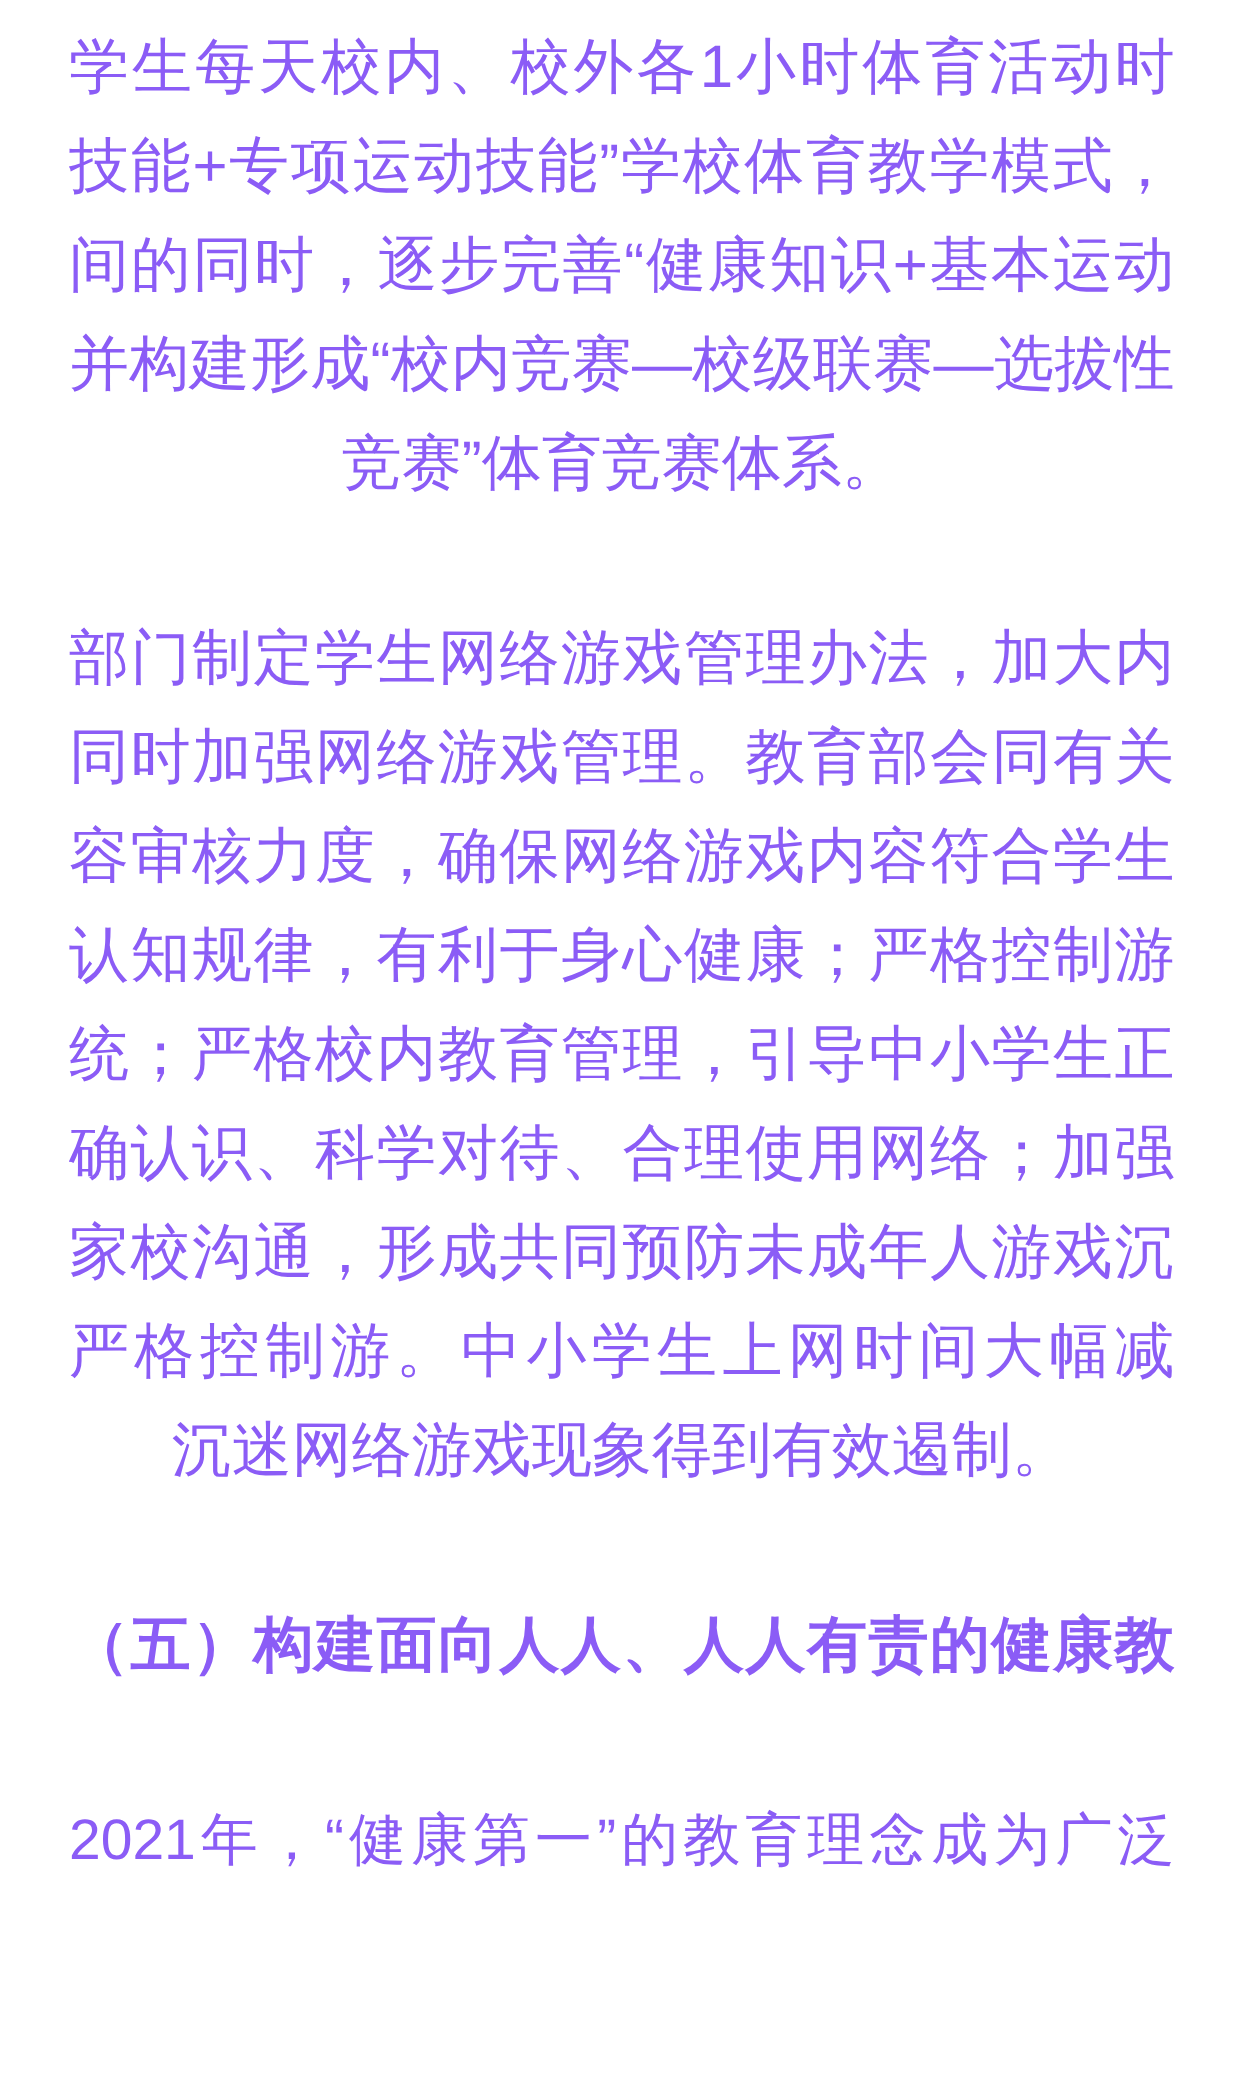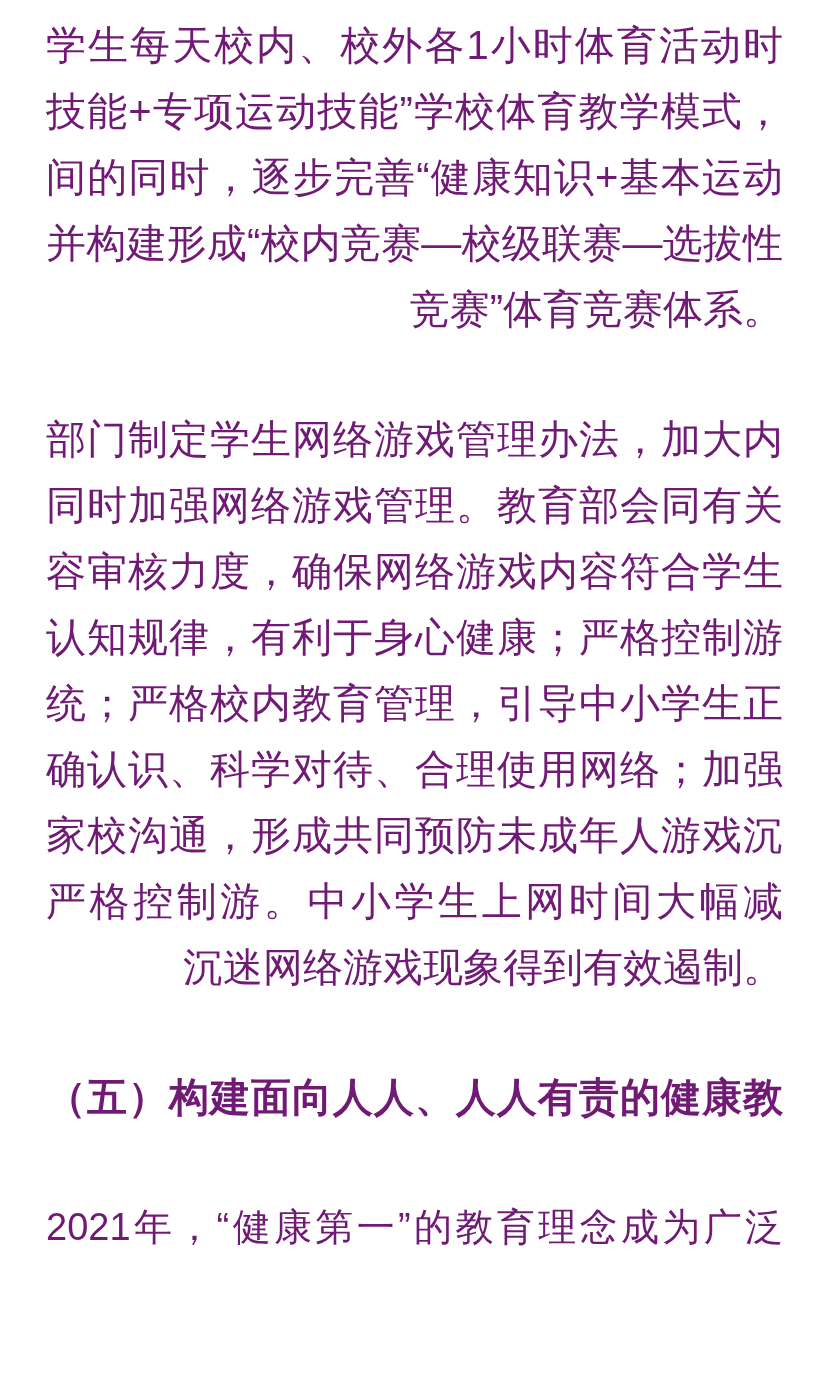--- a/index.html
+++ b/index.html
@@ -11,32 +11,32 @@
     height: 1386px;
     background: #ffffff;
     overflow: hidden;
     font-family: "Liberation Sans", sans-serif;
   }
   .article {
     box-sizing: border-box;
     width: 828px;
     height: 1386px;
     padding: 12px 45px 0 46px;
-    color: #701a75;
+    color: #8b5cf6;
   }
   .para {
     margin: 0 0 64px 0;
   }
   .line {
     font-size: 40px;
     line-height: 66px;
     height: 66px;
     overflow: hidden;
     letter-spacing: 0;
-    text-align: right;
+    text-align: center;
   }
   
   .line.j {
     text-align: justify;
     text-align-last: justify;
     text-justify: inter-character;
   }
   
   .line.tight {
     font-size: 38px;

